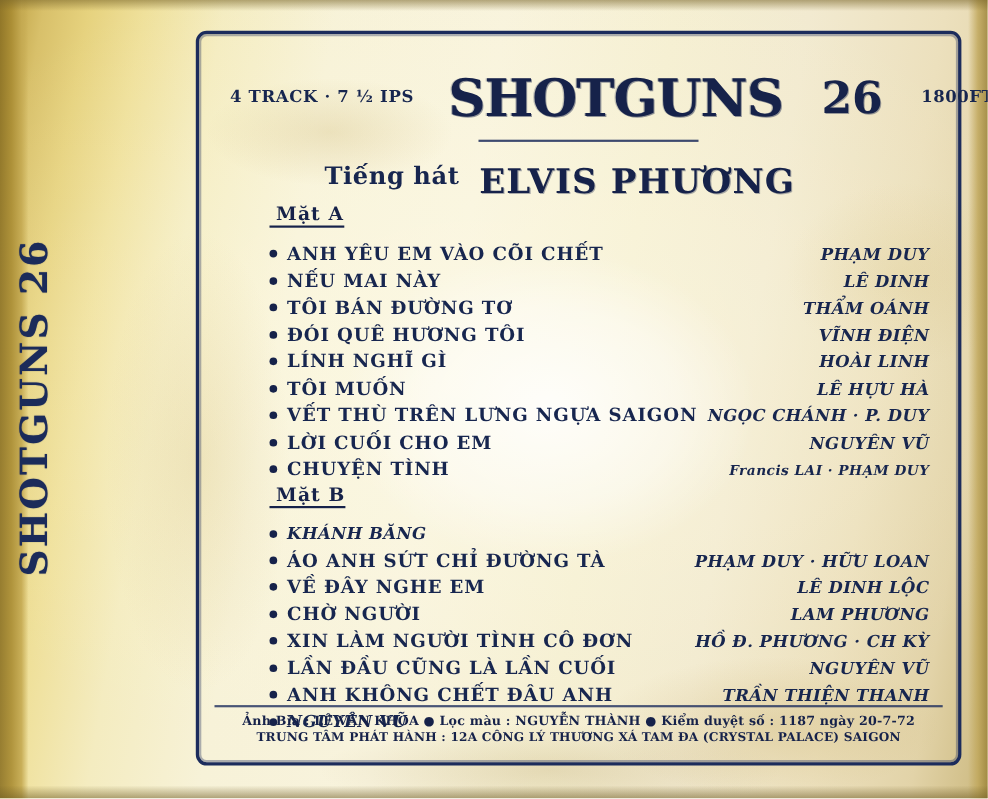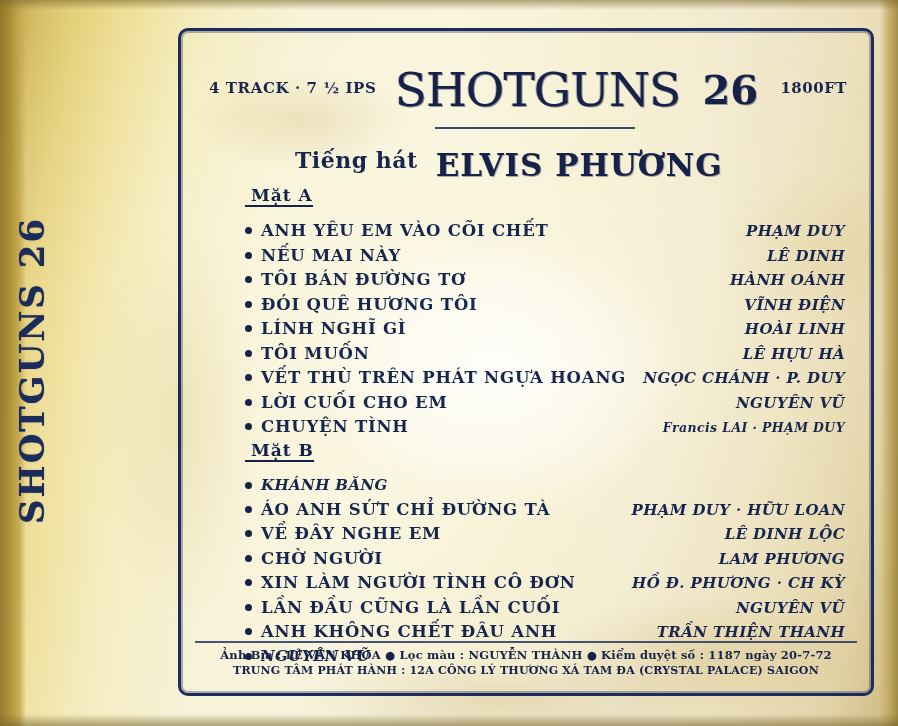--- a/index.html
+++ b/index.html
@@ -100,32 +100,33 @@
   .titlerow {
     position: absolute;
     left: 24px;
     right: 20px;
     top: 28px;
     height: 52px;
     display: flex;
     align-items: center;
     justify-content: space-between;
     color: #17264f;
+    gap: 25px;
   }
   .spec-left {
     font-family: "DejaVu Serif", serif;
     font-weight: 700;
     font-size: 15px;
     letter-spacing: .6px;
     white-space: nowrap;
     padding-bottom: 2px;
   }
   .main-title {
     font-family: "DejaVu Serif", serif;
-    font-weight: 400;
+    font-weight: 700;
     font-size: 47px;
     letter-spacing: -1px;
     color: #16224a;
     text-shadow: 1px 1px 0 rgba(22,34,74,.45), -1px 0 0 rgba(22,34,74,.25);
     white-space: nowrap;
     margin-left: 6px;
   }
   .main-num {
     font-family: "DejaVu Serif", serif;
     font-weight: 700;
@@ -304,40 +305,40 @@
               <span class="track-author">PHẠM DUY</span>
             </li>
             <li>
               <span class="bullet"></span>
               <span class="track-name">NẾU MAI NÀY</span>
               <span class="track-author">LÊ DINH</span>
             </li>
             <li>
               <span class="bullet"></span>
               <span class="track-name">TÔI BÁN ĐƯỜNG TƠ</span>
-              <span class="track-author">HÀNH OÁNH</span>
+              <span class="track-author">THẨM OÁNH</span>
             </li>
             <li>
               <span class="bullet"></span>
               <span class="track-name">ĐÓI QUÊ HƯƠNG TÔI</span>
               <span class="track-author">VĨNH ĐIỆN</span>
             </li>
             <li>
               <span class="bullet"></span>
               <span class="track-name">LÍNH NGHĨ GÌ</span>
               <span class="track-author">HOÀI LINH</span>
             </li>
             <li>
               <span class="bullet"></span>
               <span class="track-name">TÔI MUỐN</span>
               <span class="track-author">LÊ HỰU HÀ</span>
             </li>
             <li>
               <span class="bullet"></span>
-              <span class="track-name">VẾT THÙ TRÊN PHÁT NGỰA HOANG</span>
+              <span class="track-name">VẾT THÙ TRÊN LƯNG NGỰA SAIGON</span>
               <span class="track-author">NGỌC CHÁNH · P. DUY</span>
             </li>
             <li>
               <span class="bullet"></span>
               <span class="track-name">LỜI CUỐI CHO EM</span>
               <span class="track-author">NGUYÊN VŨ</span>
             </li>
             <li>
               <span class="bullet"></span>
               <span class="track-name">CHUYỆN TÌNH</span>

